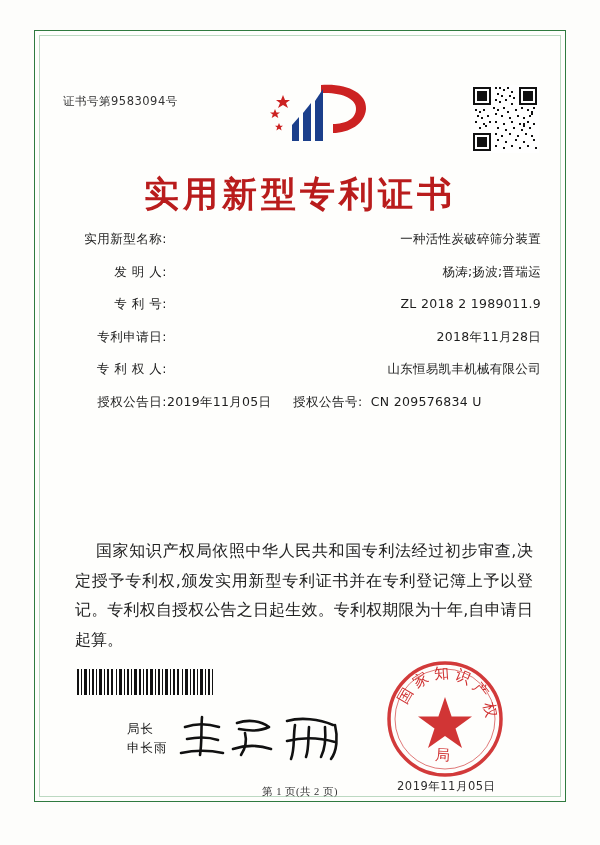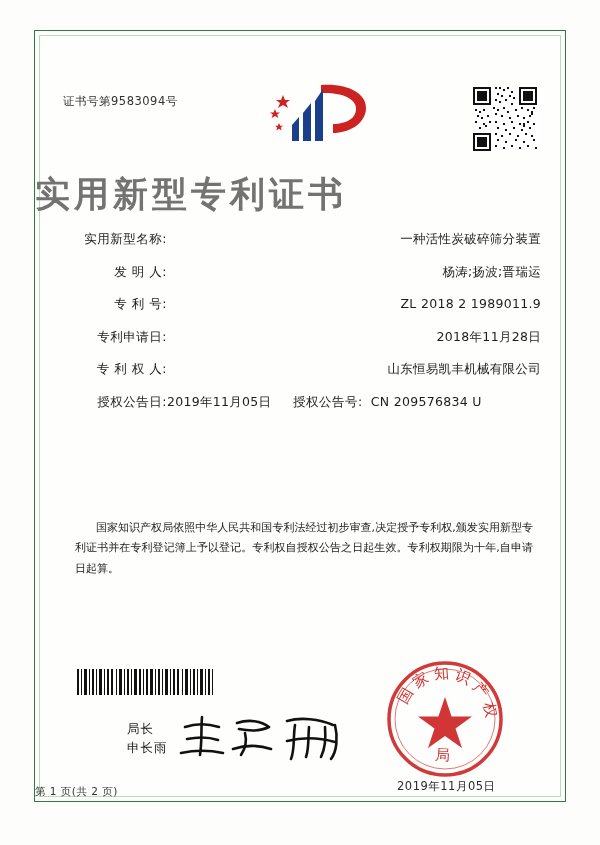--- a/index.html
+++ b/index.html
@@ -68,25 +68,26 @@
     top: 54px;
     width: 68px;
     height: 68px;
   }
 
   
   .title {
     position: absolute;
     left: 0; right: 0;
     top: 140px;
+    text-align: center;
     font-family: "DejaVu Serif", "Liberation Serif", serif;
     font-size: 35px;
     font-weight: bold;
     letter-spacing: 4px;
-    color: #737373;
+    color: #b91c1c;
   }
 
   
   .fields {
     position: absolute;
     left: 28px;
     top: 200px;
     width: 478px;
     font-size: 12.5px;
     color: #1d1d1d;
@@ -135,23 +136,23 @@
     white-space: nowrap;
     letter-spacing: 0.5px;
     margin-right: 8px;
   }
   .pair-value { letter-spacing: 0.3px; }
 
   
   .paras {
     position: absolute;
     left: 40px;
-    top: 487px;
+    top: 505px;
     width: 458px;
-    font-size: 11px;
+    font-size: 16px;
     line-height: 1.85;
     color: #222;
     text-align: justify;
   }
   .paras p {
     margin: 0 0 5px 0;
     text-indent: 21px;
   }
 
   
@@ -198,24 +199,25 @@
     font-size: 11.5px;
     color: #2b2b2b;
     letter-spacing: 0.5px;
   }
 
   
   .page-no {
     position: absolute;
     left: 0; right: 0;
     top: 754px;
-    text-align: left;
+    text-align: center;
     font-size: 10.5px;
     color: #333;
     letter-spacing: 0.5px;
+    font-family: Liberation Serif, serif;
   }
   .footer-note {
     position: absolute;
     left: 0; right: 0;
     top: 816px;
     text-align: left;
     font-size: 10.5px;
     color: #333;
     letter-spacing: 0.5px;
     margin-top: 40px;

